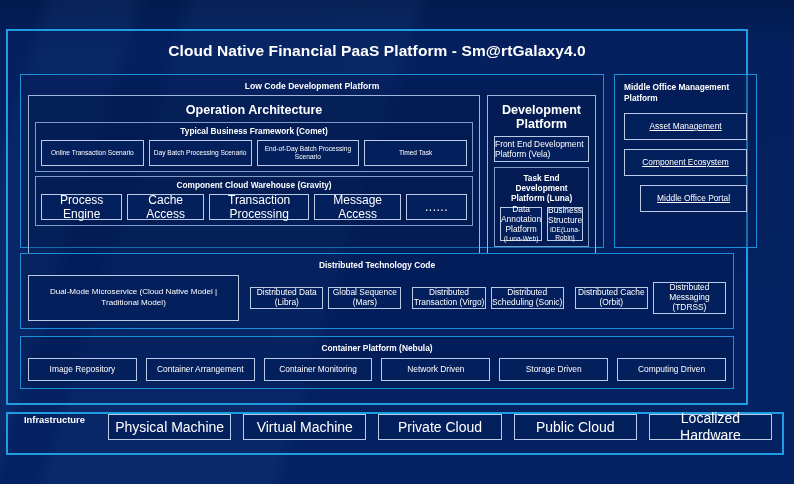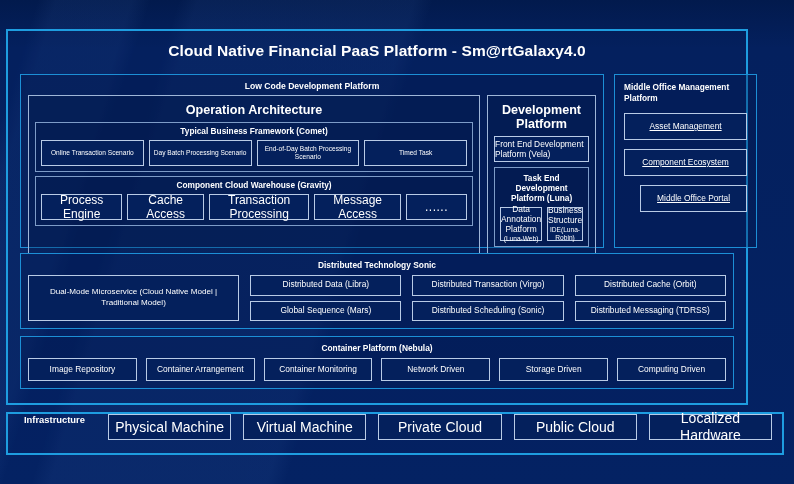--- a/index.html
+++ b/index.html
@@ -184,21 +184,21 @@
     top: 222px;
     right: 12px;
     height: 76px;
     padding: 3px 7px 7px 7px;
     display: flex;
     flex-direction: column;
   }
   .dtb > .panel-title { font-size: 8.4px; margin: 3px 0 5px; }
   .dtb-body { flex: 1; display: flex; gap: 11px; }
   .dtb-wide { flex: 1.33 1 0; font-size: 8.1px; line-height: 1.35; padding: 0 4px; }
-  .dtb-col { flex: 1 1 0; display: flex; flex-direction: column; gap: 5px; }
+  .dtb-col { flex: 1 1 0; display: flex; gap: 5px; align-items: center; }
   .dtb-col .chip { flex: 1 1 0; font-size: 8.4px; }
 
   
   .container-plat {
     position: absolute;
     left: 12px;
     top: 305px;
     right: 12px;
     height: 53px;
     padding: 3px 7px 7px 7px;
@@ -300,21 +300,21 @@
       <div class="mid-office panel-bright">
         <div class="mo-title">Middle Office Management Platform</div>
         <div class="chip">Asset Management</div>
         <div class="chip">Component Ecosystem</div>
         <div class="chip">Middle Office Portal</div>
       </div>
 
     </div>
 
     <div class="dtb panel-bright">
-      <div class="panel-title">Distributed Technology Sonic</div>
+      <div class="panel-title">Distributed Technology Code</div>
       <div class="dtb-body">
         <div class="chip dtb-wide">Dual-Mode Microservice (Cloud Native Model | Traditional Model)</div>
 
         <div class="dtb-col">
           <div class="chip">Distributed Data (Libra)</div>
           <div class="chip">Global Sequence (Mars)</div>
         </div>
         <div class="dtb-col">
           <div class="chip">Distributed Transaction (Virgo)</div>
           <div class="chip">Distributed Scheduling (Sonic)</div>

